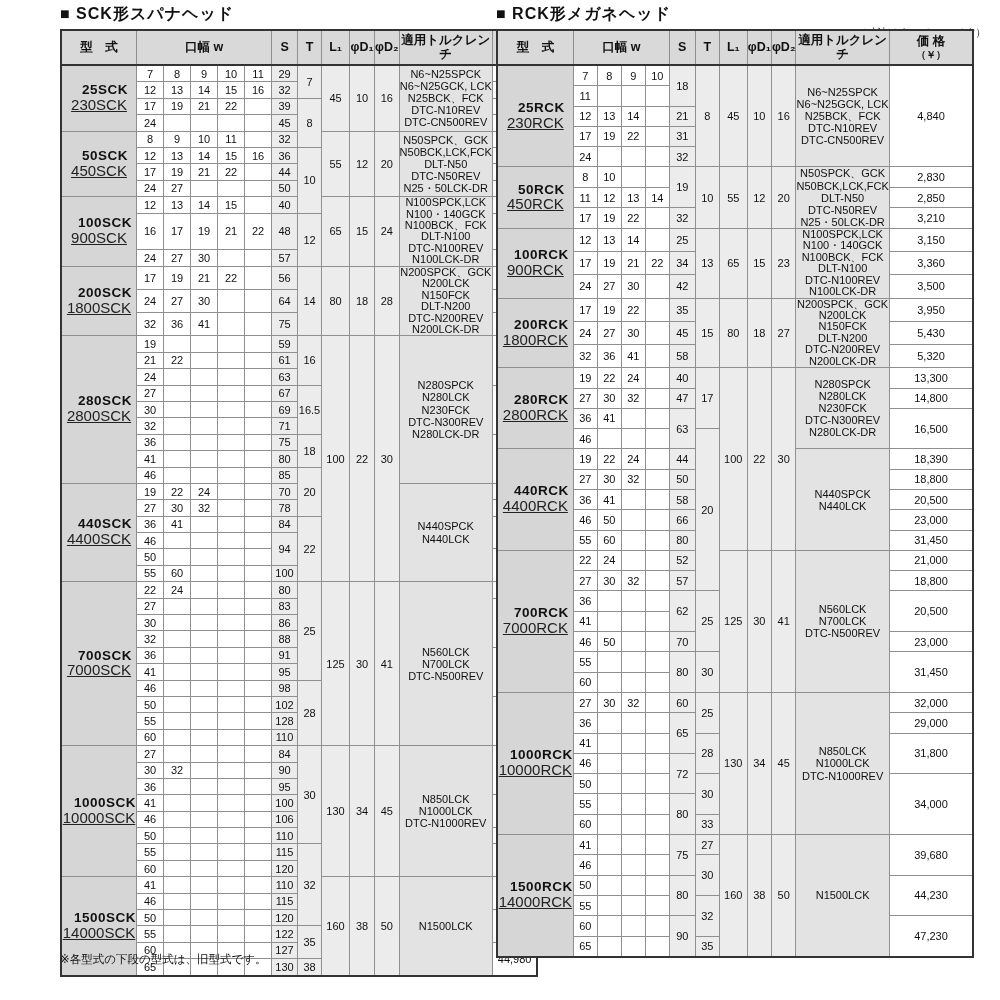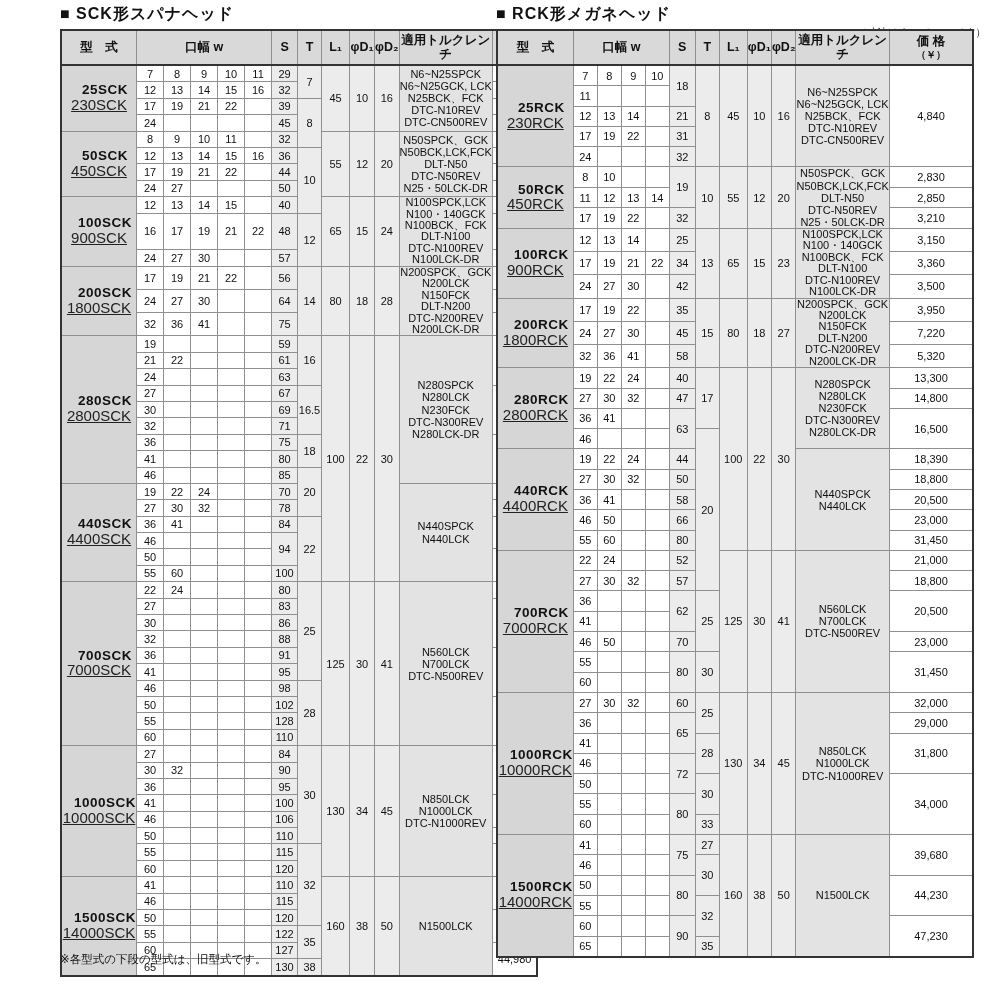--- a/index.html
+++ b/index.html
@@ -853,21 +853,21 @@
             <div>N200LCK-DR</div>
           </td>
           <td class="price gt" rowspan="1">3,950</td>
         </tr>
         <tr>
           <td class="w">24</td>
           <td class="w">27</td>
           <td class="w">30</td>
           <td class="w"></td>
           <td class="num" rowspan="1">45</td>
-          <td class="price" rowspan="1">7,220</td>
+          <td class="price" rowspan="1">5,430</td>
         </tr>
         <tr>
           <td class="w">32</td>
           <td class="w">36</td>
           <td class="w">41</td>
           <td class="w"></td>
           <td class="num" rowspan="1">58</td>
           <td class="price" rowspan="1">5,320</td>
         </tr>
         <tr>

